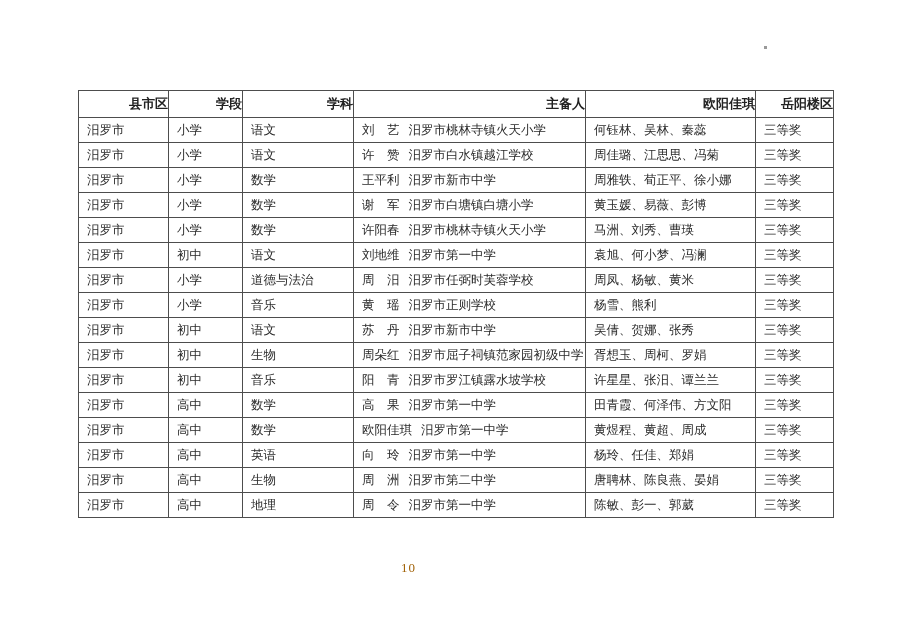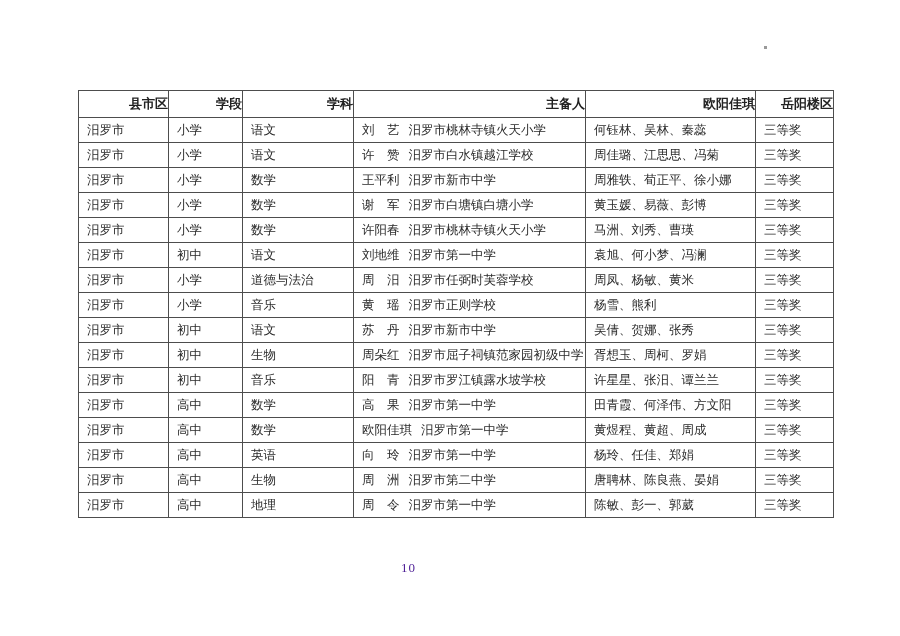--- a/index.html
+++ b/index.html
@@ -54,21 +54,21 @@
   td.cell-team, td.cell-award { padding-left: 7px; }
   .leader { margin-right: 9px; white-space: pre; }
   .school { white-space: pre; }
   .page-number {
     position: absolute;
     left: 0;
     top: 560px;
     width: 817px;
     text-align: center;
     font-size: 13px;
-    color: #4c1d95;
+    color: #a16207;
     letter-spacing: 1px;
   }
 </style>
 </head>
 <body>
 
 <div class="page">
 
   <span class="artifact-dot"></span>
 

